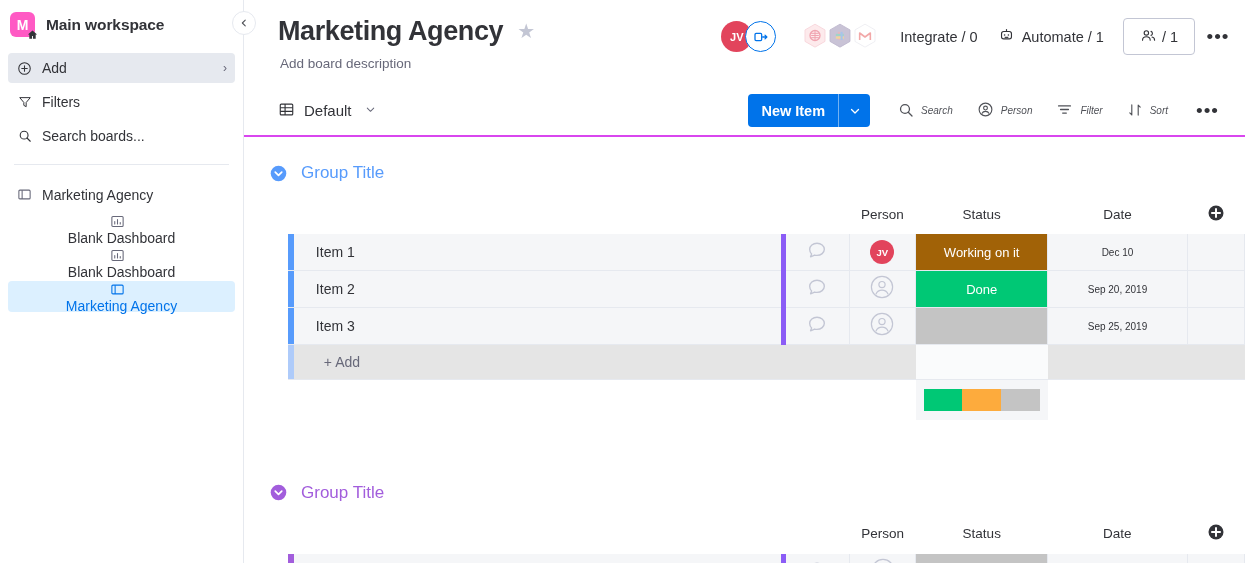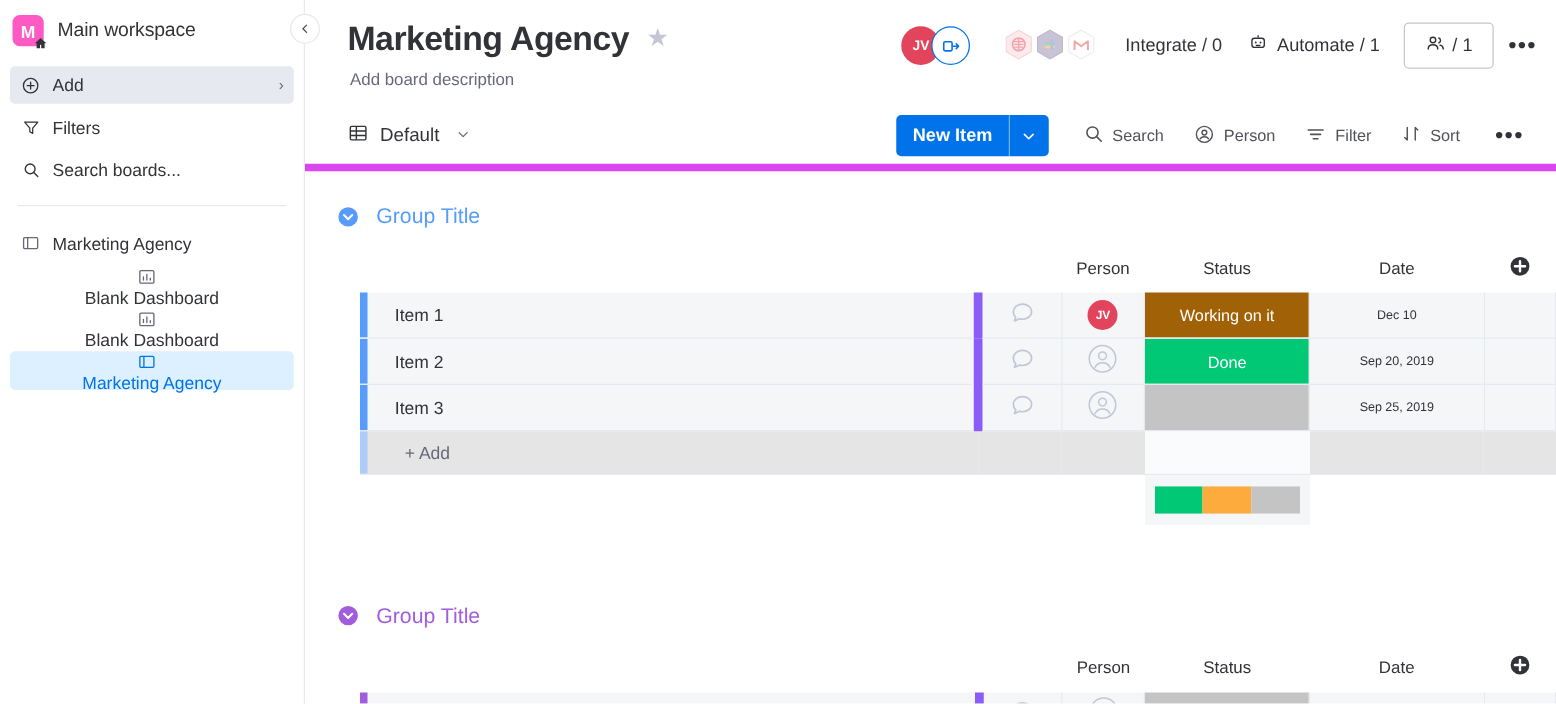--- a/index.html
+++ b/index.html
@@ -23,21 +23,21 @@
     width: 25px; height: 25px; border-radius: 6px;
     background: #ff5ac4; color: #fff; font-size: 14px; font-weight: 700;
     display: flex; align-items: center; justify-content: center;
     position: relative; flex: 0 0 25px;
   }
   .ws-home {
     position: absolute; right: -3px; bottom: -3px;
     width: 12px; height: 12px; display: flex; align-items: center; justify-content: center;
   }
   .ws-home svg { width: 11px; height: 11px; }
-  .ws-title { font-size: 15.5px; font-weight: 400; margin-left: 11px; color: #323338; letter-spacing: -.1px;}
+  .ws-title { font-size: 15.5px; font-weight: 700; margin-left: 11px; color: #323338; letter-spacing: -.1px;}
 
   .side-row {
     display: flex; align-items: center; height: 30px; margin: 0 8px;
     padding: 0 8px; border-radius: 4px; font-size: 14px; color: #323338;
     cursor: pointer; position: relative;
   }
   .side-row.sel-grey { background: #e6e9ef; }
   .side-row .ic { width: 17px; height: 17px; flex: 0 0 17px; display:flex; align-items:center; justify-content:center; margin-right: 9px; }
   .side-row .ic svg { display: block; }
   .side-row .lbl { flex: 1 1 auto; white-space: nowrap; overflow: hidden; }
@@ -104,37 +104,37 @@
     background: #fff; cursor: pointer; margin-left: 9px;
   }
   .dots-btn {
     width: 34px; height: 34px; display: flex; align-items: center; justify-content: center;
     font-size: 19px; color: #323338; cursor: pointer; margin-left: 6px; letter-spacing: 1px;
   }
 
   
   .toolbar {
     margin-top: 15px; height: 51px; display: flex; align-items: center;
-    padding: 0 18px 0 34px; border-bottom: 6px solid #d946ef; position: relative;
+    padding: 0 18px 0 34px; border-bottom: 2px solid #d946ef; position: relative;
   }
   .view-tab { display: flex; align-items: center; gap: 9px; font-size: 15px; color: #323338; cursor: pointer; }
   .view-tab .cap { color: #676879; font-size: 11px; margin-left: 4px; }
   .tb-right { margin-left: auto; display: flex; align-items: center; }
 
   .newitem {
     display: flex; align-items: stretch; border-radius: 4px; overflow: hidden;
     background: #0073ea; color: #fff; height: 33px; cursor: pointer; margin-right: 18px;
   }
   .newitem .txt { display:flex; align-items:center; padding: 0 13px; font-size: 14.5px; font-weight: 700; }
   .newitem .sep { width: 1px; background: rgba(255,255,255,.45); }
   .newitem .arw { display:flex; align-items:center; justify-content:center; width: 31px; }
 
   .tb-btn {
-    display: flex; align-items: center; gap: 7px; font-size: 13px; color: #505258;
-    padding: 6px 10px; border-radius: 4px; cursor: pointer; margin-right: 4px;
+    display: flex; align-items: center; gap: 7px; font-size: 10px; color: #505258;
+    padding: 6px 10px; border-radius: 4px; cursor: pointer; margin-right: 4px; font-style: italic;
   }
   .tb-dots { font-size: 19px; color: #323338; padding: 2px 8px; cursor: pointer; letter-spacing: 1px; margin-left: 6px;}
 
   
   .scroll { position: absolute; top: 152px; left: 0; right: 0; bottom: 0; overflow: hidden; }
 
   .group { padding-left: 18px; }
   .group-title-row { display: flex; align-items: center; height: 42px; padding-left: 8px; }
   .g-caret { width: 17px; height: 17px; border-radius: 50%; display:flex; align-items:center; justify-content:center; flex: 0 0 17px; }
   .g-name { margin-left: 14px; font-size: 17px; cursor: pointer; }
@@ -148,21 +148,21 @@
   .col-person{ width: 68px; }
   .col-status{ width: 138px; }
   .col-date  { width: 147px; }
   .col-plus  { width: 60px; }
 
   thead th { height: 40px; font-size: 13.5px; color: #323338; text-align: center; vertical-align: middle; }
   thead th.blank { background: transparent; }
 
   tbody tr.item-row { height: 36px; }
   tbody tr.item-row td { background: #f5f6f8; border-bottom: 1px solid #e6e9ef; vertical-align: middle; }
-  tbody tr.item-row td.cell-name { text-align: left; padding-left: 20px; font-size: 14px; color: #323338; border-right: 7px solid #8b5cf6; }
+  tbody tr.item-row td.cell-name { text-align: left; padding-left: 20px; font-size: 14px; color: #323338; border-right: 5px solid #8b5cf6; }
   tbody tr.item-row td.cell-chat { border-right: 1px solid #e6e9ef; text-align: center; }
   tbody tr.item-row td.cell-person { border-right: 1px solid #e6e9ef; text-align: center; }
   tbody tr.item-row td.cell-status { padding: 0; }
   tbody tr.item-row td.cell-date { text-align: center; font-size: 10px; color: #323338; border-left: 1px solid #e6e9ef; border-right: 1px solid #e6e9ef; }
   tbody tr.item-row td.cell-plus { border-right: 1px solid #e6e9ef; }
   td.cell-bar { padding: 0; }
   .bar-in { width: 6px; height: 36px; }
 
   .status-chip {
     height: 36px; display: flex; align-items: center; justify-content: center;

